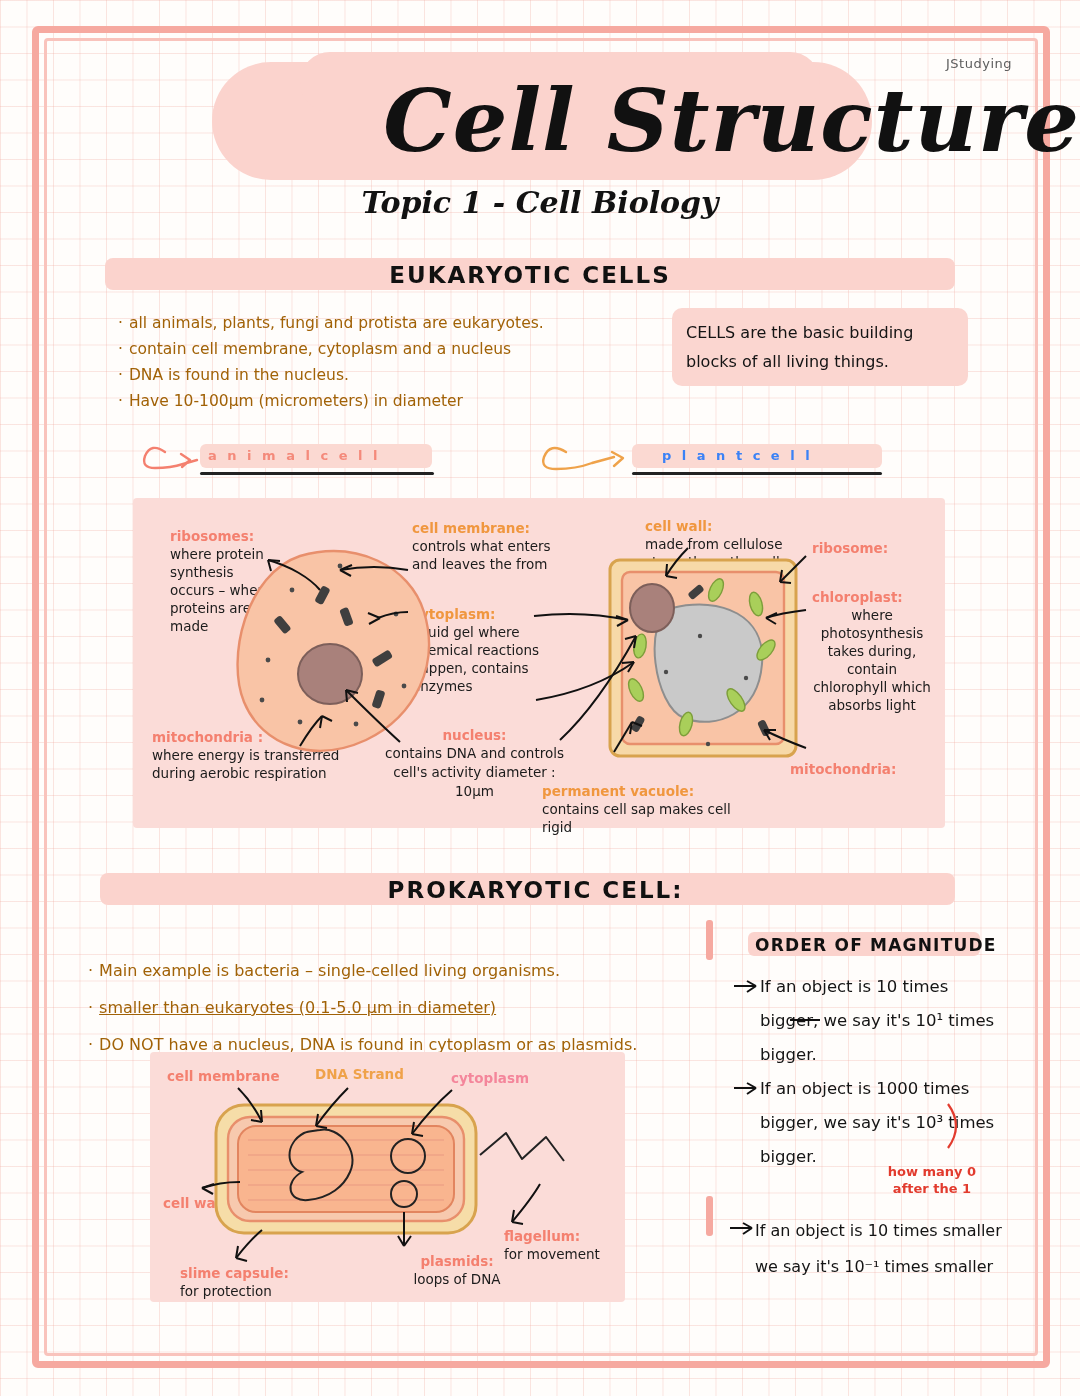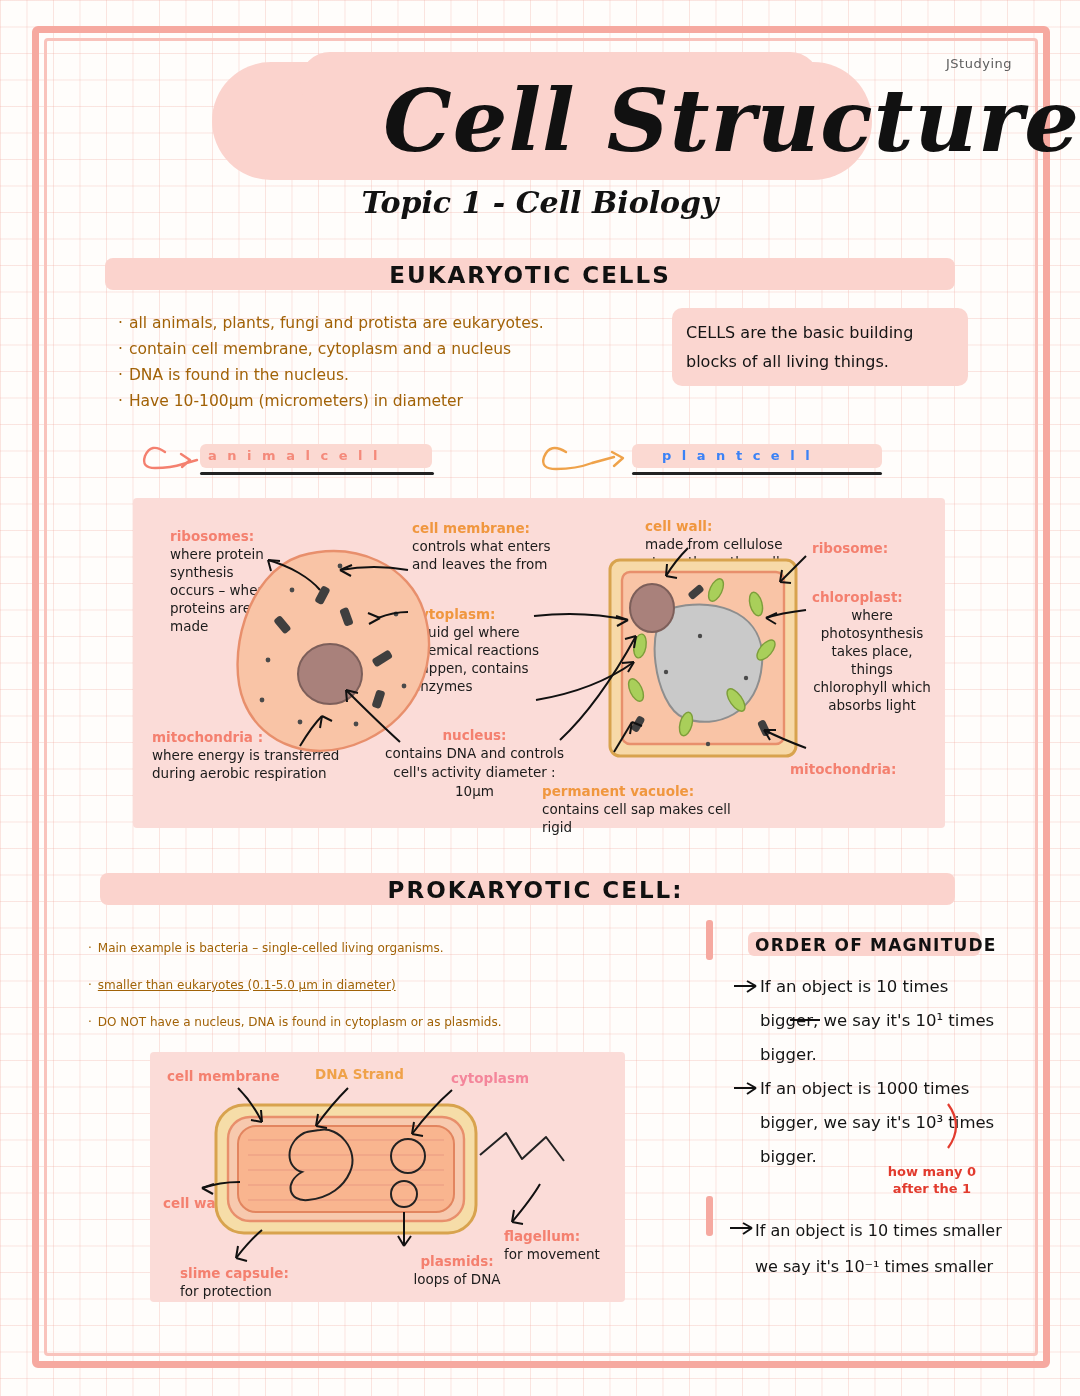--- a/index.html
+++ b/index.html
@@ -162,38 +162,38 @@
   <div>made from cellulose strengthens the cell</div>
 </div>
 
 <div class="lbl" style="left:812px;top:539px;width:130px;">
   <div class="t">ribosome:</div>
 </div>
 <div class="hl soft" style="left:808px;top:537px;width:104px;height:20px;border-radius:5px;z-index:-1;"></div>
 
 <div class="lbl" style="left:812px;top:588px;width:120px;">
   <div class="t">chloroplast:</div>
-  <div style="text-align:center">where photosynthesis takes place, things chlorophyll which absorbs light</div>
+  <div style="text-align:center">where photosynthesis takes during, contain chlorophyll which absorbs light</div>
 </div>
 <div class="hl soft" style="left:808px;top:586px;width:110px;height:20px;border-radius:5px;z-index:-1;"></div>
 
 <div class="lbl" style="left:542px;top:782px;width:200px;">
   <div class="t org">permanent vacuole:</div>
   <div>contains cell sap makes cell rigid</div>
 </div>
 
 <div class="lbl" style="left:790px;top:760px;width:140px;">
   <div class="t">mitochondria:</div>
 </div>
 <div class="hl soft" style="left:786px;top:758px;width:122px;height:20px;border-radius:5px;z-index:-1;"></div>
 
 <div class="hl" style="left:100px;top:873px;width:855px;height:32px;border-radius:8px;"></div>
 <div class="section-head" style="left:100px;top:877px;width:855px;margin-left:8px;">PROKARYOTIC   CELL:</div>
 
-<div class="bullets" style="left:88px;top:930px;width:640px;line-height:37px;font-size:12px;">
+<div class="bullets" style="left:88px;top:952px;width:640px;line-height:37px;font-size:16px;">
   <div><span class="b">·</span><span>Main example is bacteria – single-celled living organisms.</span></div>
   <div><span class="b">·</span><span class="u">smaller than eukaryotes (0.1-5.0 µm in diameter)</span></div>
   <div><span class="b">·</span><span>DO NOT have a nucleus, DNA is found in cytoplasm or as plasmids.</span></div>
 </div>
 
 <div class="panel" style="left:150px;top:1052px;width:475px;height:250px;"></div>
 
 <div class="tag pink" style="left:167px;top:1068px;">cell membrane</div>
 <div class="hl soft" style="left:163px;top:1065px;width:124px;height:20px;border-radius:5px;z-index:-1;"></div>
 

